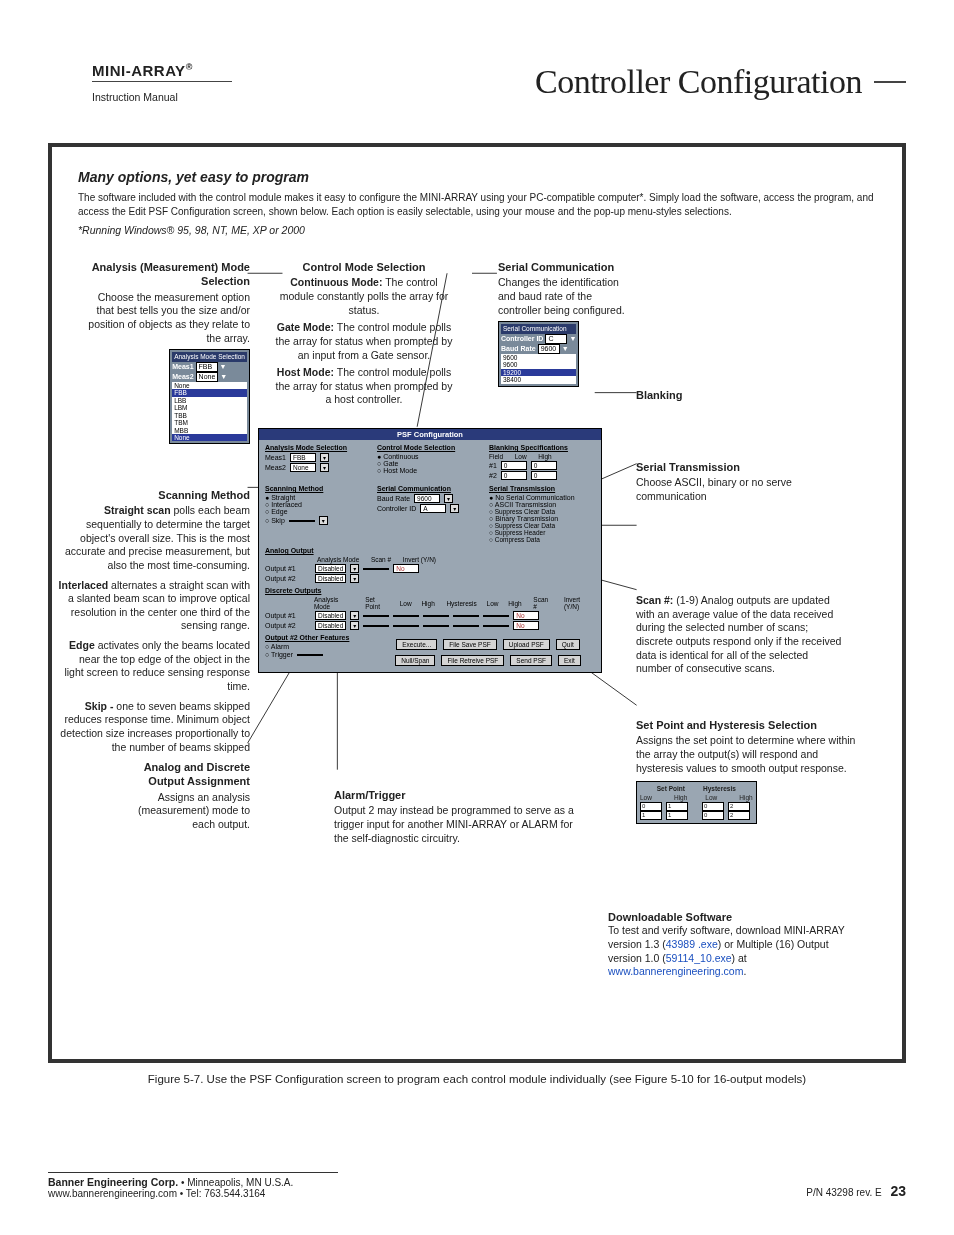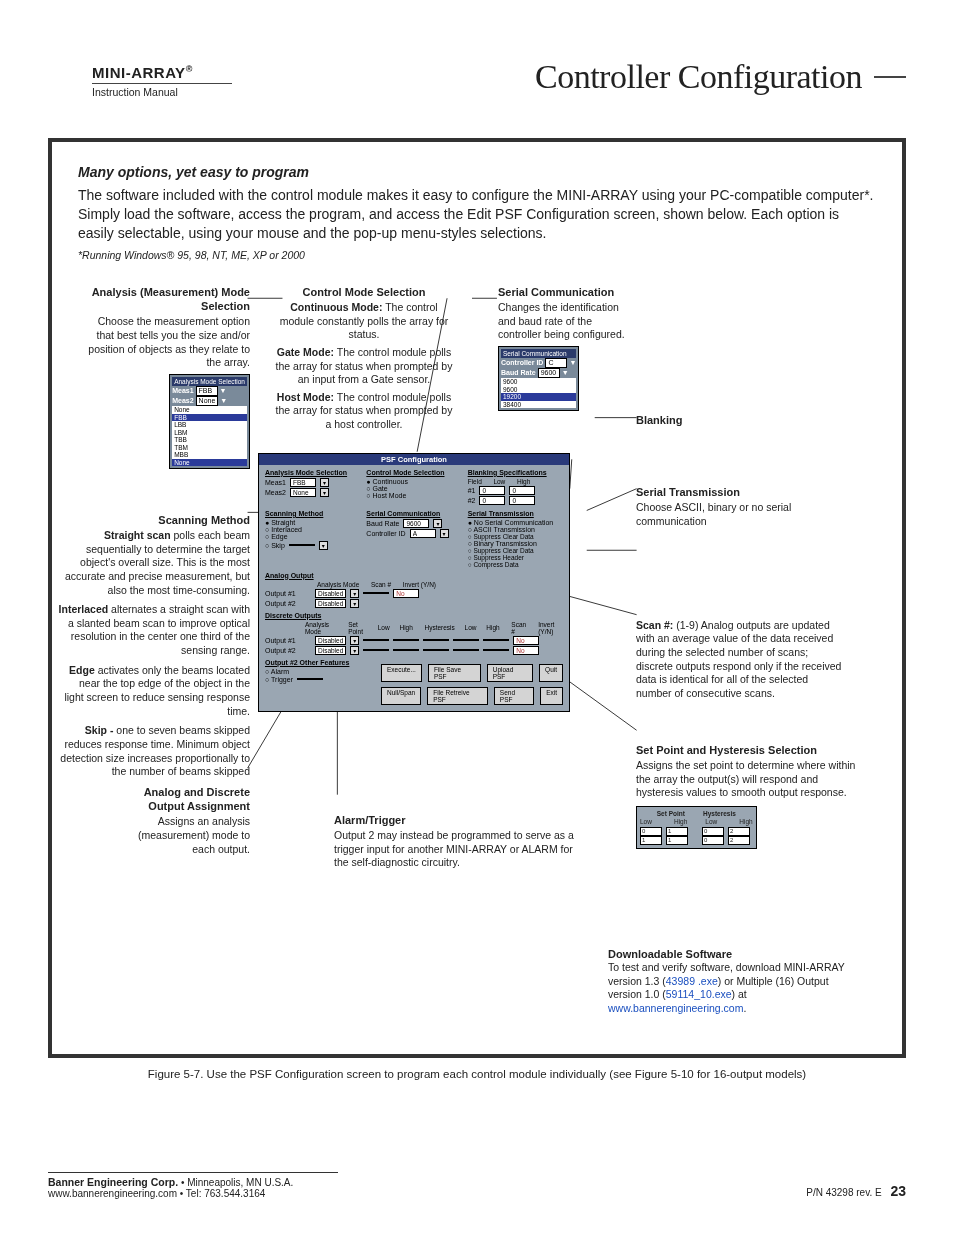--- a/index.html
+++ b/index.html
@@ -26,21 +26,21 @@
   .header-left { padding-top: 4px; }
   .brand {
     font-family: Arial, sans-serif;
     font-weight: bold;
     font-size: 15px;
     letter-spacing: 0.5px;
   }
   .brand sup { font-size: 9px; }
   .subtitle {
     font-size: 10.5px;
-    padding-top: 2px;
+    padding-top: 9px;
     border-top: 1px solid #444;
     margin-top: 2px;
     width: 140px;
   }
   .header-right {
     font-family: "Times New Roman", serif;
     font-size: 34px;
     font-weight: 400;
     letter-spacing: -0.5px;
     padding-bottom: 2px;
@@ -64,21 +64,21 @@
     font-size: 11px;
     overflow: hidden;
   }
   .intro-title {
     font-style: italic;
     font-weight: bold;
     font-size: 14px;
     margin-bottom: 6px;
   }
   .intro-text {
-    font-size: 14px;
+    font-size: 10px;
     line-height: 1.35;
     margin-bottom: 4px;
   }
   .footnote-text {
     font-style: italic;
     font-size: 10.5px;
     margin-top: 6px;
   }
 
   .callouts-layer {
@@ -119,21 +119,21 @@
   .mini-list .lbl { font-weight:bold; }
   .mini-list .fld { background:#fff; color:#000; border:1px solid #000; padding:0 2px; min-width:22px; display:inline-block;}
   .mini-list .opt { background:#fff; color:#000; padding:0 2px; font-size:6.5px;}
   .mini-list .sel { background:#2a3a9a; color:#fff; }
 
   
   .psf {
     position:absolute;
     left: 180px;
     top: 168px;
-    width: 312px;
+    width: 344px;
     background:#9aa6b2;
     border:1px solid #000;
     font-size:7px;
     color:#000;
   }
   .psf .titlebar {
     background:#2a3a7a;
     color:#fff;
     text-align:center;
     font-size:7.5px;
@@ -167,21 +167,21 @@
   .sp-box .cell { background:#fff; border:1px solid #000; width:22px; height:9px; font-size:6px; text-align:left; padding-left:1px;}
 
   .dl-block {
     position:absolute;
     left: 530px;
     top: 650px;
     width: 240px;
     font-size:10.5px;
     line-height:1.3;
   }
-  .dl-block .co-title { font-weight:bold; font-size:11px;margin-top:12px;}
+  .dl-block .co-title { font-weight:bold; font-size:11px;}
   .dl-block .lnk { color:#1a4fbf; }
 
   
   svg.leaders {
     position:absolute;
     left:0; top:0;
     width:100%; height:100%;
     pointer-events:none;
   }
   svg.leaders line { stroke:#000; stroke-width:0.8; }
@@ -316,21 +316,21 @@
           <div class="opt">38400</div>
         </div>
       </div>
 
       <div class="callout right" style="left:558px; top:128px; width:210px;">
         <div class="co-title">Blanking</div>
       </div>
 
       <div class="callout right" style="left:558px; top:200px; width:210px;">
         <div class="co-title">Serial Transmission</div>
-        <div>Choose ASCII, binary or no serial communication</div>
+        <div>Choose ASCII, binary or no serve communication</div>
       </div>
 
 
       <div class="callout right" style="left:558px; top:334px; width:210px;">
         <div><b>Scan #:</b><span> (1-9) Analog outputs are updated with an average value of the data received during the selected number of scans; discrete outputs respond only if the received data is identical for all of the selected number of consecutive scans.</span></div>
       </div>
 
       <div class="callout right" style="left:558px; top:458px; width:220px;">
         <div class="co-title">Set Point and Hysteresis Selection</div>
         <div>Assigns the set point to determine where within the array the output(s) will respond and hysteresis values to smooth output response.</div>

